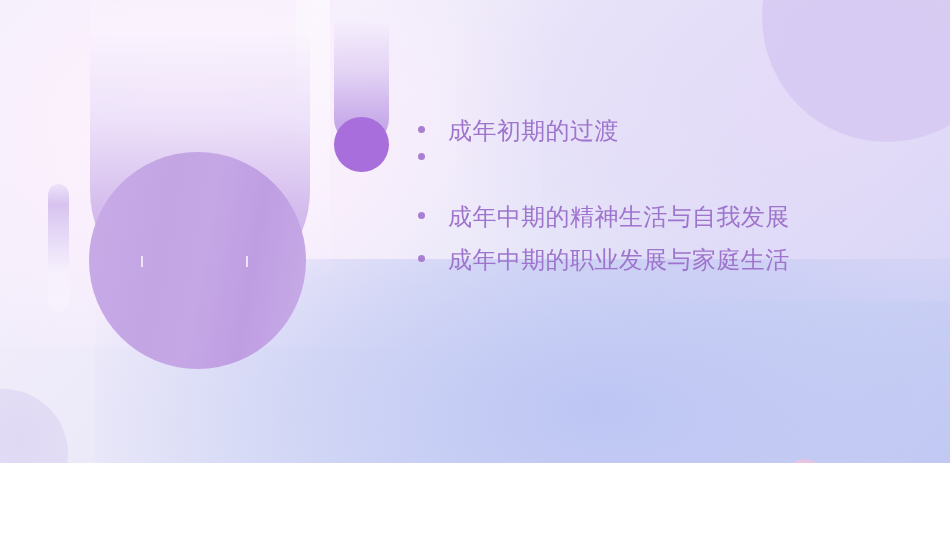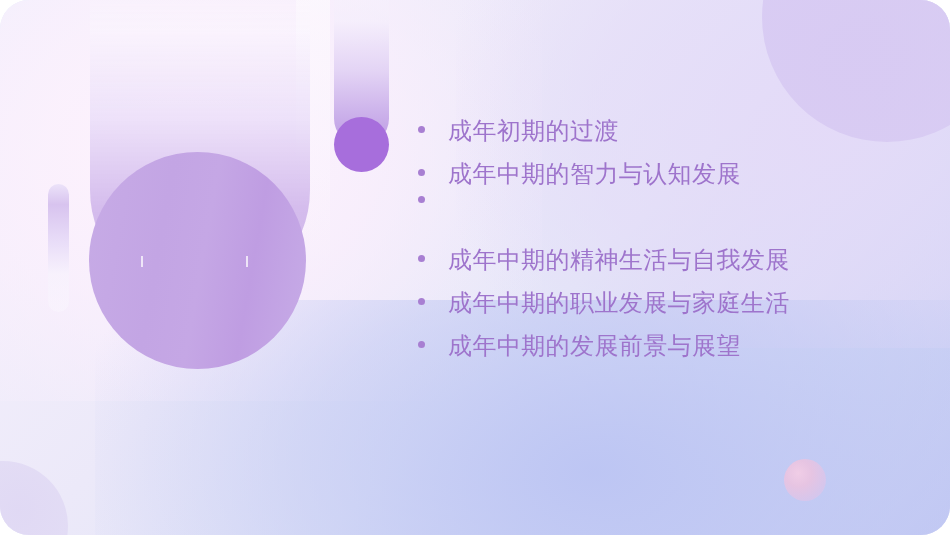--- a/index.html
+++ b/index.html
@@ -3,25 +3,24 @@
 <meta charset="utf-8">
 <style>
   html, body {
     margin: 0;
     padding: 0;
     background: #ffffff;
   }
   #slide {
     position: relative;
     width: 950px;
-    height: 535px;
+    height: 463px;
     overflow: hidden;
     font-family: "Liberation Sans", "DejaVu Sans", sans-serif;
     background: #e9ecfb;
-    border-radius: 29px;
   }
 
   
   .bg-base {
     position: absolute;
     inset: 0;
     background:
       linear-gradient(135deg,
         #eef0fc 0%,
         #f2eefb 18%,
@@ -253,32 +252,24 @@
 
   <div class="shape sphere-pink"></div>
 
   <div class="content">
     <div class="bullet-item">
       <span class="bullet-dot"></span>
       <span class="bullet-text">成年初期的过渡</span>
     </div>
     <div class="bullet-item">
       <span class="bullet-dot"></span>
-      <span class="bullet-text">成年中期的智力与认知发展</span>
-    </div>
-    <div class="bullet-item">
-      <span class="bullet-dot"></span>
     </div>
     <div class="bullet-item">
       <span class="bullet-dot"></span>
       <span class="bullet-text">成年中期的精神生活与自我发展</span>
     </div>
     <div class="bullet-item">
       <span class="bullet-dot"></span>
       <span class="bullet-text">成年中期的职业发展与家庭生活</span>
     </div>
-    <div class="bullet-item">
-      <span class="bullet-dot"></span>
-      <span class="bullet-text">成年中期的发展前景与展望</span>
-    </div>
   </div>
 
 </div>
 
 </body></html>

